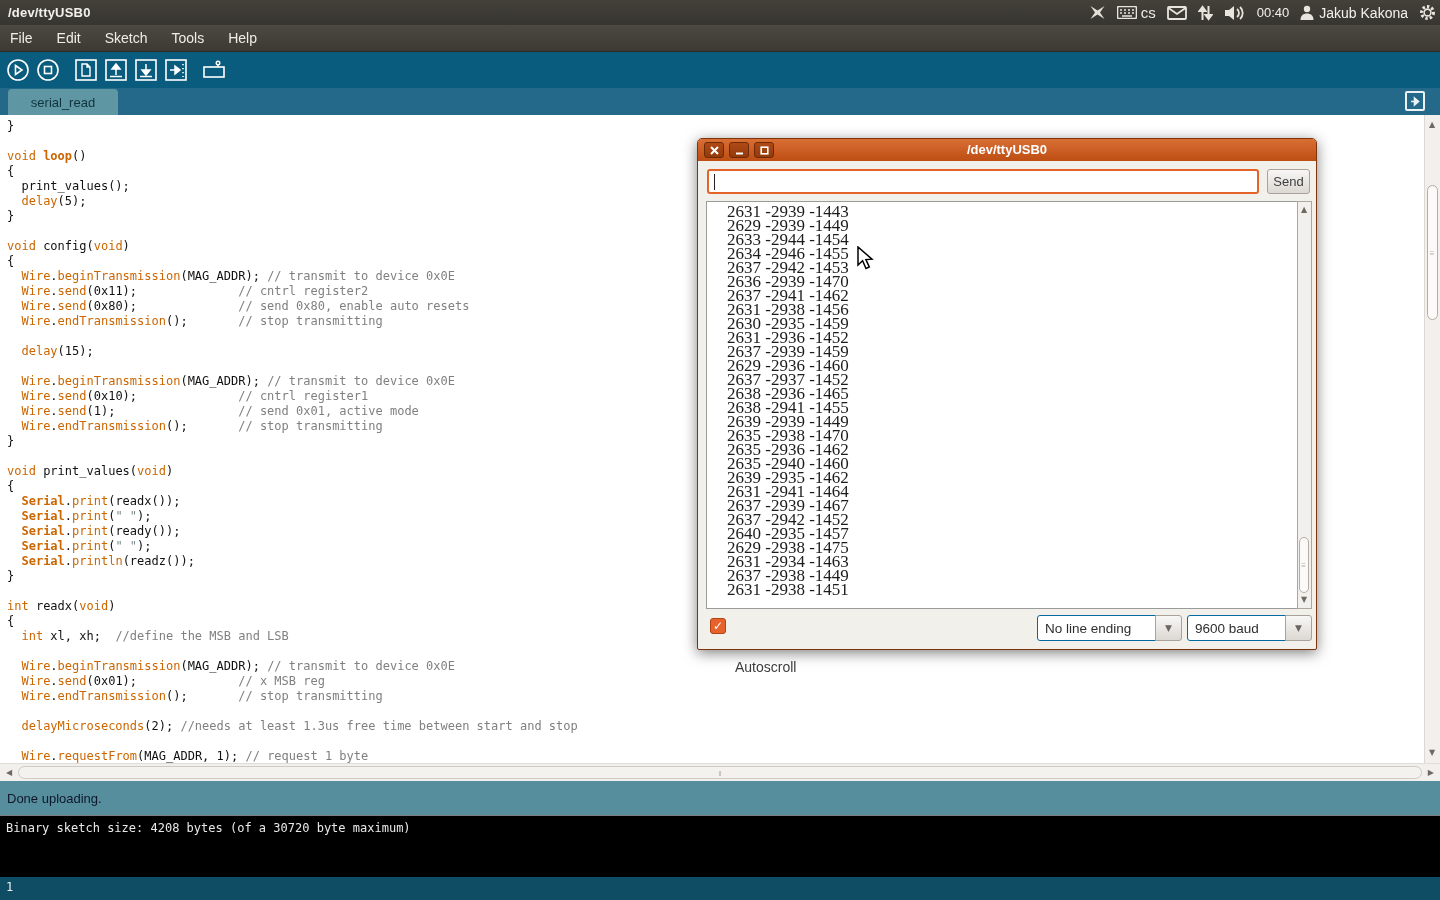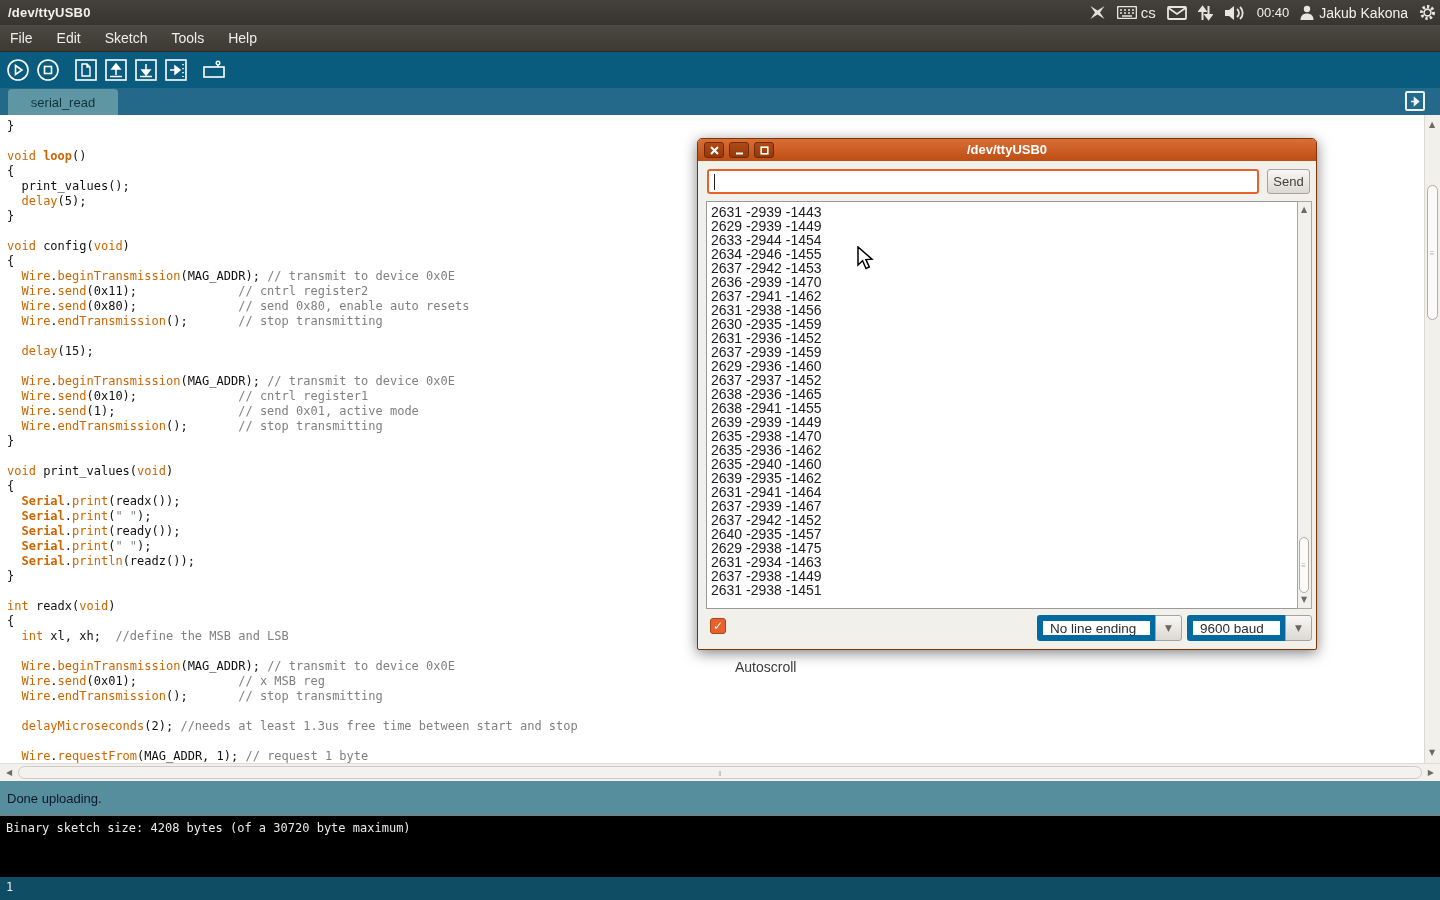--- a/index.html
+++ b/index.html
@@ -76,29 +76,29 @@
           border:1px solid #6E2A06; border-radius:3px; color:#FCEADF; display:flex; align-items:center; justify-content:center; }
   .wbtn svg { display:block; }
   .sm-input { position:absolute; left:9px; top:30px; width:552px; height:25px; background:#FFF;
               border:2px solid #E4632B; border-radius:3px; }
   .sm-caret { position:absolute; left:5px; top:3px; width:1px; height:16px; background:#222; }
   .sm-send { position:absolute; left:569px; top:30px; width:43px; height:25px;
              background:linear-gradient(#F8F7F6,#DCD8D2); border:1px solid #A8A29A; border-radius:3px;
              font-size:13px; color:#3F3F3F; font-family:"Liberation Sans", sans-serif; }
   .sm-text { position:absolute; left:8px; top:62px; width:591px; height:408px; background:#FFF;
              border:1px solid #9A9A9A; border-right:none; overflow:hidden; }
-  .sm-rows { position:absolute; left:4px; top:3px; font-family:Liberation Sans, sans-serif;
-             font-size:14px; line-height:14px; color:#1C1C1C; white-space:pre; }
+  .sm-rows { position:absolute; left:20px; top:3px; font-family:Liberation Serif, serif;
+             font-size:17px; line-height:14px; color:#1C1C1C; white-space:pre; }
   .sm-vscroll { position:absolute; left:599px; top:62px; width:15px; height:408px; background:#F2F0EC; border:1px solid #ABA69E; }
   .sm-controls { position:absolute; left:0; top:470px; width:100%; height:42px; }
   .sm-check { position:absolute; left:12px; top:9px; width:16px; height:16px; background:#E8622D;
               border:1px solid #B44312; border-radius:3px; color:#FFF; font-size:12px; line-height:14px;
               text-align:center; font-family:"DejaVu Sans", sans-serif; }
   .sm-checklabel { position:absolute; left:37px; top:10px; font-size:14px; color:#3C3C3C;margin-top:40px; }
-  .dd-field { position:absolute; top:6px; height:26px; background:#FFF; border:6px solid #0369a1;
+  .dd-field { position:absolute; top:6px; height:26px; background:#FFF; border:1px solid #0369a1;
               border-radius:3px 0 0 3px; font-size:13.5px; color:#2E2E2E; display:flex; align-items:center; padding-left:7px; }
   .dd-btn { position:absolute; top:6px; height:26px; width:27px; background:linear-gradient(#F8F7F6,#DCD8D2);
             border:1px solid #A8A29A; border-radius:0 3px 3px 0; color:#6B6660; font-size:9px;
             display:flex; align-items:center; justify-content:center; font-family:"DejaVu Sans", sans-serif; }
 
   
   .cursor { position:absolute; left:857px; top:246px; }
 </style>
 </head>
 <body>

